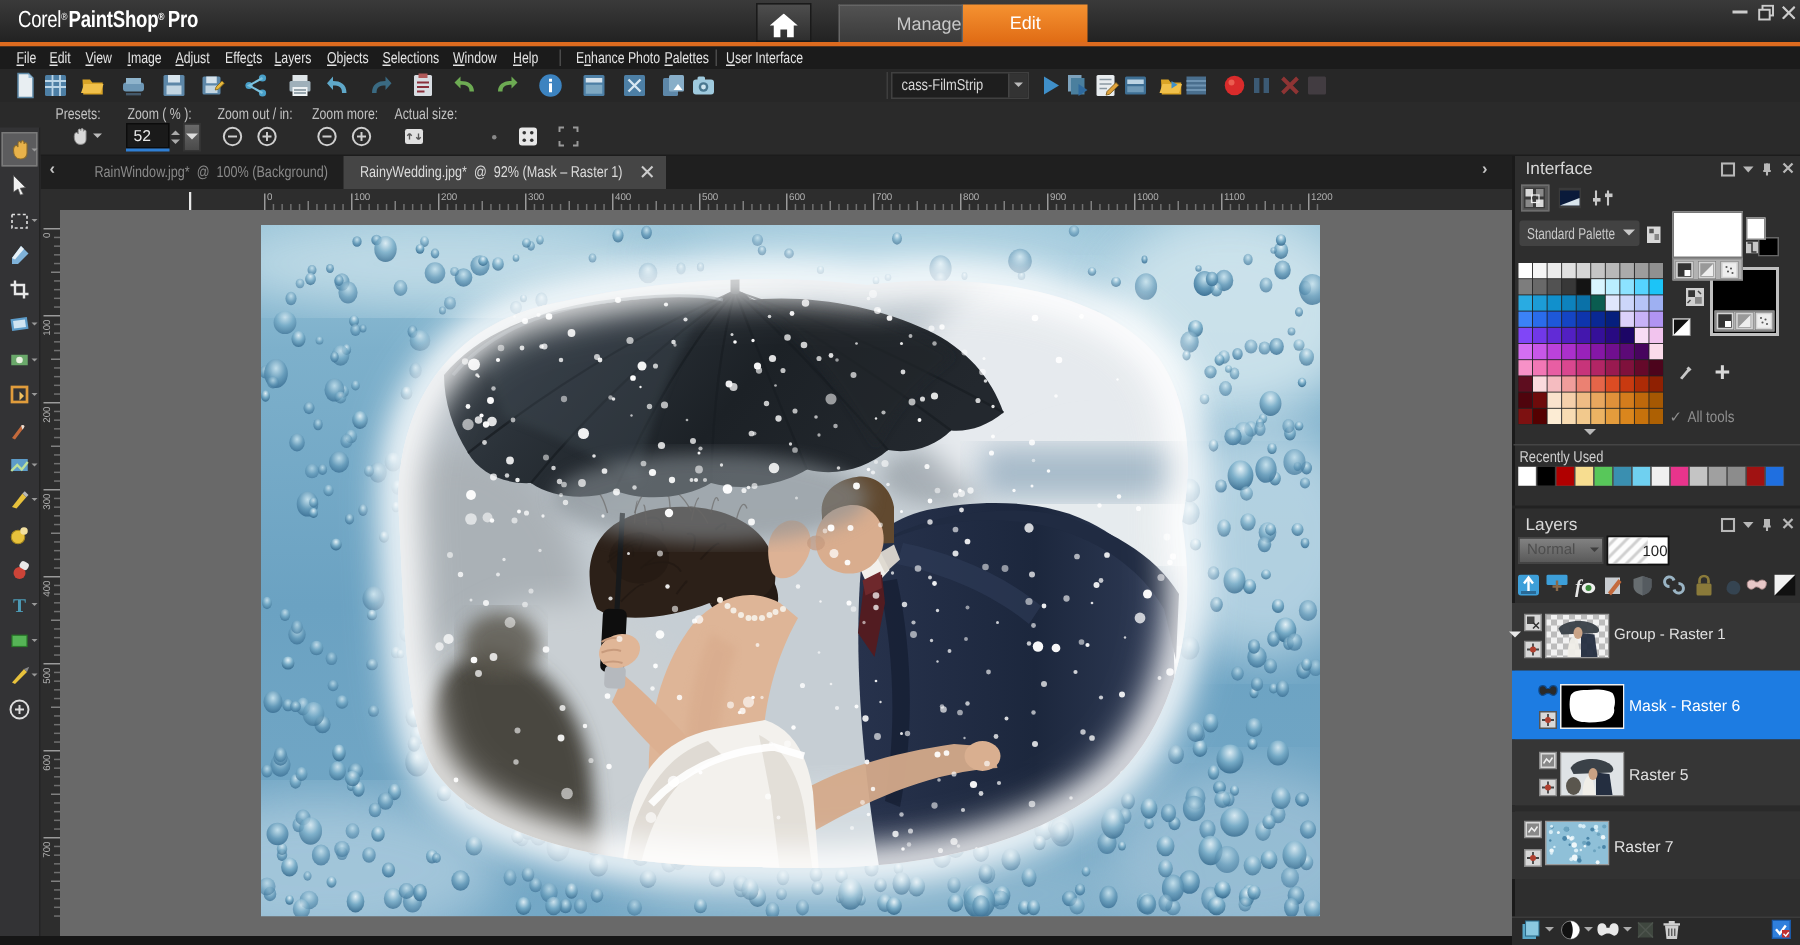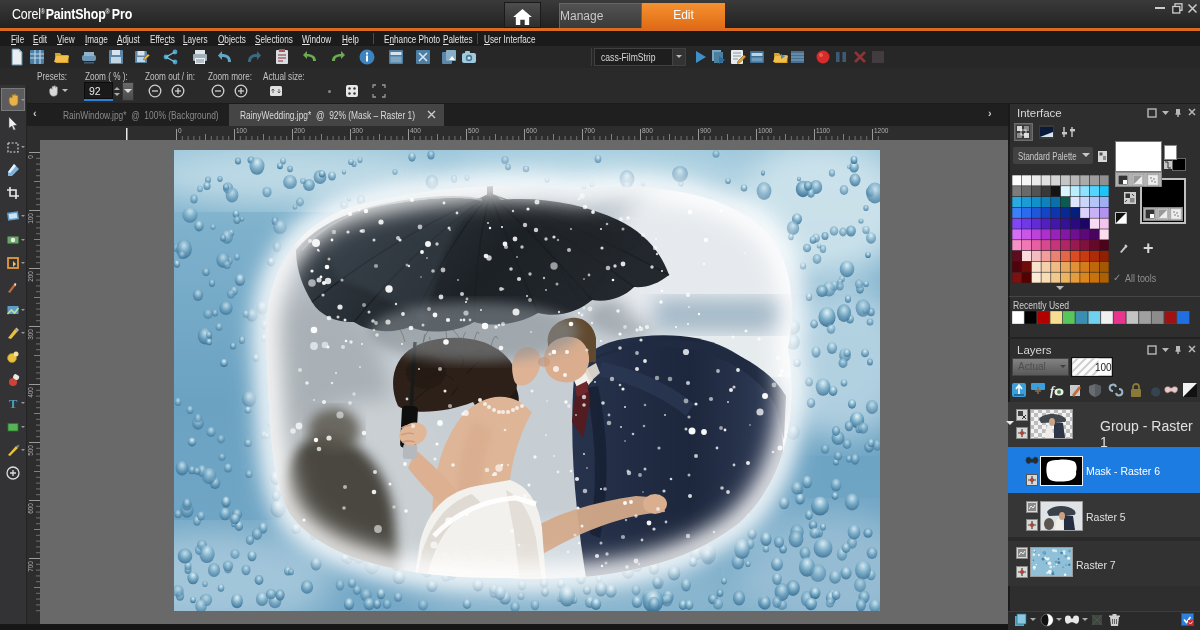--- a/index.html
+++ b/index.html
@@ -6,21 +6,21 @@
 #root{position:relative;width:1200px;height:630px;overflow:hidden}
 u{text-decoration:underline}
 </style></head><body>
 <div id="root">
     <div class="abs" style="left:0;top:0;width:1200px;height:28px;background:linear-gradient(#3a3a3a,#222)"></div>
     <div class="abs" style="left:12px;top:5px;font-size:15.5px;color:#fff;letter-spacing:-0.2px;transform:scaleX(0.8);transform-origin:0 0;white-space:nowrap"><span style="font-weight:400">Corel<span style="font-size:7px;vertical-align:5px">®</span></span><span style="font-weight:700"> PaintShop<span style="font-size:7px;vertical-align:5px">®</span> Pro</span></div>
     <div class="abs" style="left:504px;top:2px;width:37px;height:26px;background:linear-gradient(#4e4e4e,#2e2e2e);border:1px solid #1a1a1a"></div>
     <svg class="abs" style="left:513px;top:9px" width="19" height="16" viewBox="0 0 21 18">
       <path d="M10.5,0 L21,9 L18,9 L18,18 L13,18 L13,12 L8,12 L8,18 L3,18 L3,9 L0,9 Z" fill="#fff"></path>
     </svg>
-    <div class="abs" style="left:559px;top:3px;width:83px;height:25px;background:linear-gradient(#525252,#3a3a3a);border:1px solid #666;border-bottom:none;color:#c8c8c8;font-size:12px;text-align:left;line-height:24px">Manage</div>
+    <div class="abs" style="left:559px;top:3px;width:83px;height:25px;background:linear-gradient(#525252,#3a3a3a);border:1px solid #666;border-bottom:none;color:#c8c8c8;font-size:12px;text-align:right;line-height:24px">Manage</div>
     <div class="abs" style="left:642px;top:3px;width:83px;height:25px;background:linear-gradient(#f59231,#e06c15);color:#fff;font-size:12px;text-align:center;line-height:24px">Edit</div>
     <div class="abs" style="left:1155px;top:7px;width:10px;height:2px;background:#ccc"></div>
     <svg class="abs" style="left:1172px;top:3px" width="11" height="11" viewBox="0 0 11 11">
       <rect x="3" y="0.8" width="7" height="6.5" fill="none" stroke="#ccc" stroke-width="1.3"></rect>
       <rect x="0.8" y="3.5" width="7" height="6.5" fill="#2c2c2c" stroke="#ccc" stroke-width="1.3"></rect>
     </svg>
     <svg class="abs" style="left:1188px;top:4px" width="9" height="9" viewBox="0 0 9 9">
       <path d="M0.5,0.5 L8.5,8.5 M8.5,0.5 L0.5,8.5" stroke="#ccc" stroke-width="1.5"></path>
     </svg>
     <div class="abs" style="left:0;top:28px;width:1200px;height:2.5px;background:#dd6b1f"></div>
@@ -174,21 +174,21 @@
     <div class="abs" style="left:0;top:68px;width:1200px;height:36px;background:#2a2a2a;border-bottom:1px solid #1c1c1c"></div>
     <div class="abs" style="left:37px;top:70px;color:#c2c2c2;font-size:10.5px;transform:scaleX(0.78);transform-origin:0 0;white-space:nowrap;">Presets:</div>
     <div class="abs" style="left:85px;top:70px;color:#c2c2c2;font-size:10.5px;transform:scaleX(0.78);transform-origin:0 0;white-space:nowrap;">Zoom ( % ):</div>
     <div class="abs" style="left:145px;top:70px;color:#c2c2c2;font-size:10.5px;transform:scaleX(0.78);transform-origin:0 0;white-space:nowrap;">Zoom out / in:</div>
     <div class="abs" style="left:208px;top:70px;color:#c2c2c2;font-size:10.5px;transform:scaleX(0.78);transform-origin:0 0;white-space:nowrap;">Zoom more:</div>
     <div class="abs" style="left:263px;top:70px;color:#c2c2c2;font-size:10.5px;transform:scaleX(0.78);transform-origin:0 0;white-space:nowrap;">Actual size:</div>
     <svg class="abs" style="left:46px;top:84px" width="14" height="14" viewBox="0 0 16 16">
       <path d="M4,8 C4,5 6,4 7,6 L7,3.5 C7,2 9,2 9,3.5 L9,3 C9,1.5 11,1.5 11,3 L11,4 C11,2.8 13,2.8 13,4 L13,10 C13,13 11,14 8.5,14 C6,14 4,12 4,8 Z" fill="#d8d8d8" stroke="#888" stroke-width="0.7"></path>
     </svg>
     <div class="abs" style="left:62px;top:89px;width:0;height:0;border:3.5px solid transparent;border-top-color:#bbb"></div>
-    <div class="abs" style="left:84px;top:82px;width:29px;height:17px;background:#1a1a1a;border:1px solid #0c0c0c;color:#e8e8e8;font-size:10.5px;line-height:16px;padding-left:4px">92</div>
+    <div class="abs" style="left:84px;top:82px;width:29px;height:17px;background:#1a1a1a;border:1px solid #0c0c0c;color:#e8e8e8;font-size:10.5px;line-height:16px;padding-left:4px">52</div>
     <div class="abs" style="left:84px;top:99px;width:29px;height:2px;background:#2f7fd4"></div>
     <div class="abs" style="left:114px;top:84px;width:0;height:0;border:3px solid transparent;border-bottom-color:#aaa"></div>
     <div class="abs" style="left:114px;top:93px;width:0;height:0;border:3px solid transparent;border-top-color:#aaa"></div>
     <div class="abs" style="left:122px;top:82px;width:12px;height:19px;background:linear-gradient(#6a6a6a,#4a4a4a);border:1px solid #333"></div>
     <div class="abs" style="left:124px;top:89px;width:0;height:0;border:4px solid transparent;border-top-color:#ddd"></div>
     <svg class="abs" style="left:148px;top:84px" width="14" height="14" viewBox="0 0 14 14">
       <circle cx="7" cy="7" r="5.8" fill="none" stroke="#cfcfcf" stroke-width="1.3"></circle>
       <path d="M4,7 h6" stroke="#cfcfcf" stroke-width="1.3"></path>
     </svg>
     <svg class="abs" style="left:171px;top:84px" width="14" height="14" viewBox="0 0 14 14">
@@ -2001,21 +2001,21 @@
     <div class="abs" style="left:1008px;top:337px;width:192px;height:2px;background:#222"></div>
     <div class="abs" style="left:1017px;top:344px;font-size:11.5px;color:#d8d8d8">Layers</div>
     <svg class="abs" style="left:1147px;top:345px" width="50" height="10" viewBox="0 0 50 10">
       <rect x="1" y="1" width="8" height="8" fill="none" stroke="#b8b8b8" stroke-width="1.4"></rect>
       <path d="M15,3 l3.5,4 3.5,-4 z" fill="#b8b8b8"></path>
       <path d="M31,1 v5 M28.5,6 h5 M31,6 l0,3" stroke="#b8b8b8" stroke-width="1.4"></path>
       <rect x="29" y="1" width="4" height="5" fill="#b8b8b8"></rect>
       <path d="M42,1 l6,6 M48,1 l-6,6" stroke="#b8b8b8" stroke-width="1.5"></path>
     </svg>
     <div class="abs" style="left:1012px;top:358px;width:57px;height:18px;background:linear-gradient(#828282,#595959);border:1px solid #444"></div>
-    <div class="abs" style="left:1018px;top:361px;font-size:10px;color:#4e4e4e">Actual</div>
+    <div class="abs" style="left:1018px;top:361px;font-size:10px;color:#4e4e4e">Normal</div>
     <div class="abs" style="left:1060px;top:365px;width:0;height:0;border:3.5px solid transparent;border-top-color:#3e3e3e"></div>
     <svg class="abs" style="left:1071px;top:357px" width="42" height="20" viewBox="0 0 42 20">
 <pattern id="opch" width="8" height="8" patternUnits="userSpaceOnUse">
         <rect width="8" height="8" fill="#fdfdfd"></rect>
         <path d="M0,8 L8,0 M-2,2 L2,-2 M6,10 L10,6" stroke="#cfcfcf" stroke-width="2"></path>
       </pattern>
 <rect x="0.5" y="0.5" width="41" height="19" fill="#fff" stroke="#111" stroke-width="1.5"></rect>
 <rect x="1.5" y="1.5" width="26" height="17" fill="url(#opch)"></rect>
 <text x="24" y="13.5" font-size="10" fill="#222" font-family="Liberation Sans">100</text>
     </svg>
@@ -2077,21 +2077,21 @@
         <rect x="4" y="4" width="4" height="4" fill="#bcbcbc"></rect>
       </pattern>
 <rect x="0.5" y="0.5" width="42" height="29" fill="url(#gch)" stroke="#999"></rect>
 <g transform="translate(1,1)" opacity="0.95">
         <path d="M8,9 C12,3 28,2 34,8 C36,10 35,12 33,12 L10,13 Z" fill="#3a4148"></path>
 <path d="M20,13 L23,28 L14,28 C14,19 16,14 20,13 Z" fill="#f0eee8"></path>
 <path d="M23,12 L32,13 L34,28 L23,28 Z" fill="#242e40"></path>
 <ellipse cx="21" cy="12" rx="3" ry="4" fill="#caa284"></ellipse>
       </g>
     </svg>
-    <div class="abs" style="left:1100px;top:418px;font-size:14px;color:#e0e0e0">Group - Raster 1</div>
+    <div class="abs" style="left:1076px;top:418px;font-size:10px;color:#e0e0e0">Group - Raster 1</div>
     <div class="abs" style="left:1008px;top:447px;width:192px;height:46px;background:#1d7ce2"></div>
     <svg class="abs" style="left:1025px;top:456px" width="14" height="10" viewBox="0 0 14 10">
       <path d="M1,3 a2.6,2.6 0 0 1 5,0 L8,3 a2.6,2.6 0 0 1 5,0 C13.5,7 11,8.5 9,7 C8,6 6,6 5,7 C3,8.5 0.5,7 1,3 Z" fill="#2a2a2a" stroke="#0e4a8c" stroke-width="0.8"></path>
     </svg>
     <svg class="abs" style="left:1026px;top:474px" width="12" height="12" viewBox="0 0 12 12">
       <rect x="0.5" y="0.5" width="11" height="11" fill="#d8d8d8" stroke="#555"></rect>
       <path d="M2,6 h8 M6,2 v8" stroke="#444" stroke-width="1.2"></path>
       <circle cx="6" cy="6" r="2" fill="#b04030"></circle>
     </svg>
     <svg class="abs" style="left:1040px;top:456px" width="43" height="30" viewBox="0 0 43 30">

